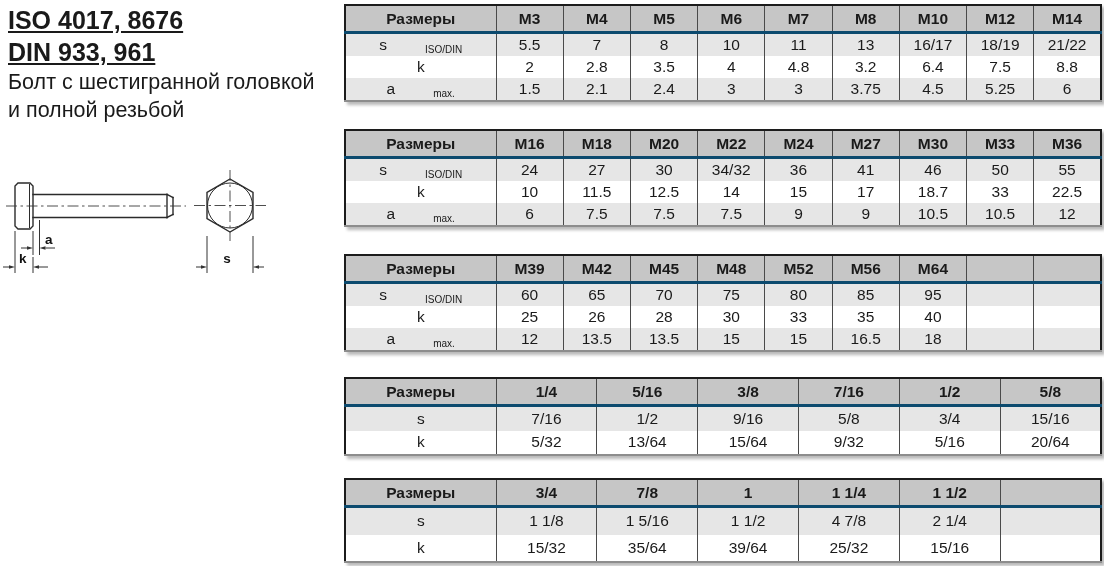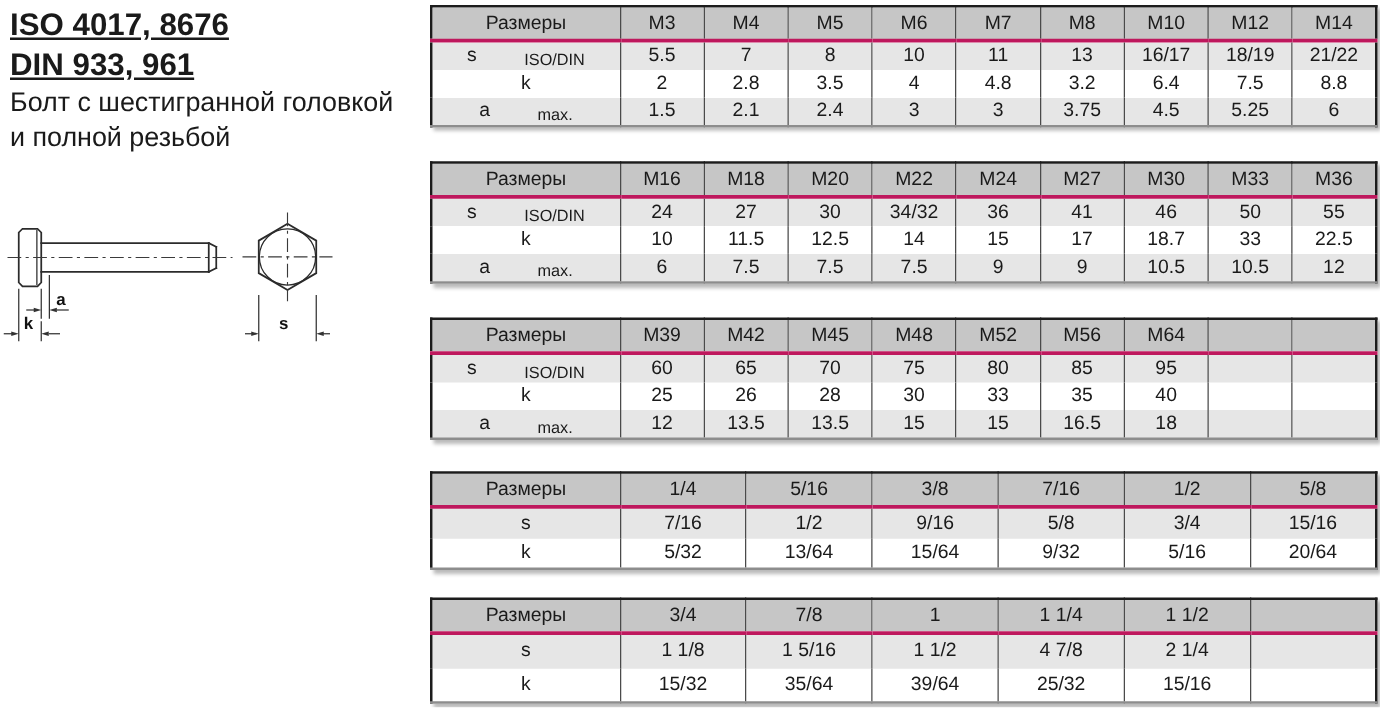--- a/index.html
+++ b/index.html
@@ -22,28 +22,28 @@
 
   
   .tbl-host{position:absolute;left:344px;width:756px;}
   .tbl-0{top:4px;}  .tbl-1{top:129px;}  .tbl-2{top:254px;}  .tbl-3{top:377px;}  .tbl-4{top:478px;}
   table.dim-table{border-collapse:collapse;table-layout:fixed;width:756px;background:#fff;
                   box-shadow:3px 3px 3px rgba(0,0,0,0.28);}
   table.dim-table{border:2px solid #1c1c1c;border-bottom:2px solid #8d8d8d;}
   .dim-table th,.dim-table td{border-left:1px solid #4a4a4a;text-align:center;vertical-align:middle;
        font-size:15.5px;padding:0 2px;overflow:hidden;white-space:nowrap;}
   .dim-table th:first-child,.dim-table td:first-child{border-left:none;}
-  .dim-table thead th{background:#c6c6c6;font-weight:normal;height:25px;border-bottom:3px solid #be185d;}
+  .dim-table thead th{background:#c6c6c6;font-weight:bold;height:25px;border-bottom:3px solid #0c4a6e;}
   .dim-table tbody tr.shaded{background:#e6e6e6;}
   .dim-table tbody tr{background:#ffffff;}
   .dim-table tbody th{font-weight:normal;}
   .dim-table tbody th,.dim-table tbody td{height:22px;}
   .dim-table.tall tbody th,.dim-table.tall tbody td{height:26.5px;}
   .dim-table.mid tbody th,.dim-table.mid tbody td{height:23.5px;}
-  sub.lbl-sub{font-size:13px;vertical-align:-3px;margin-left:38px;}
+  sub.lbl-sub{font-size:10px;vertical-align:-3px;margin-left:38px;}
 </style>
 </head>
 <body>
 
 <div id="page">
 
   <div class="titles">
     <div class="title-line">ISO 4017, 8676</div>
     <div class="title-line">DIN 933, 961</div>
     <div class="subtitle-line">Болт с шестигранной головкой</div>

